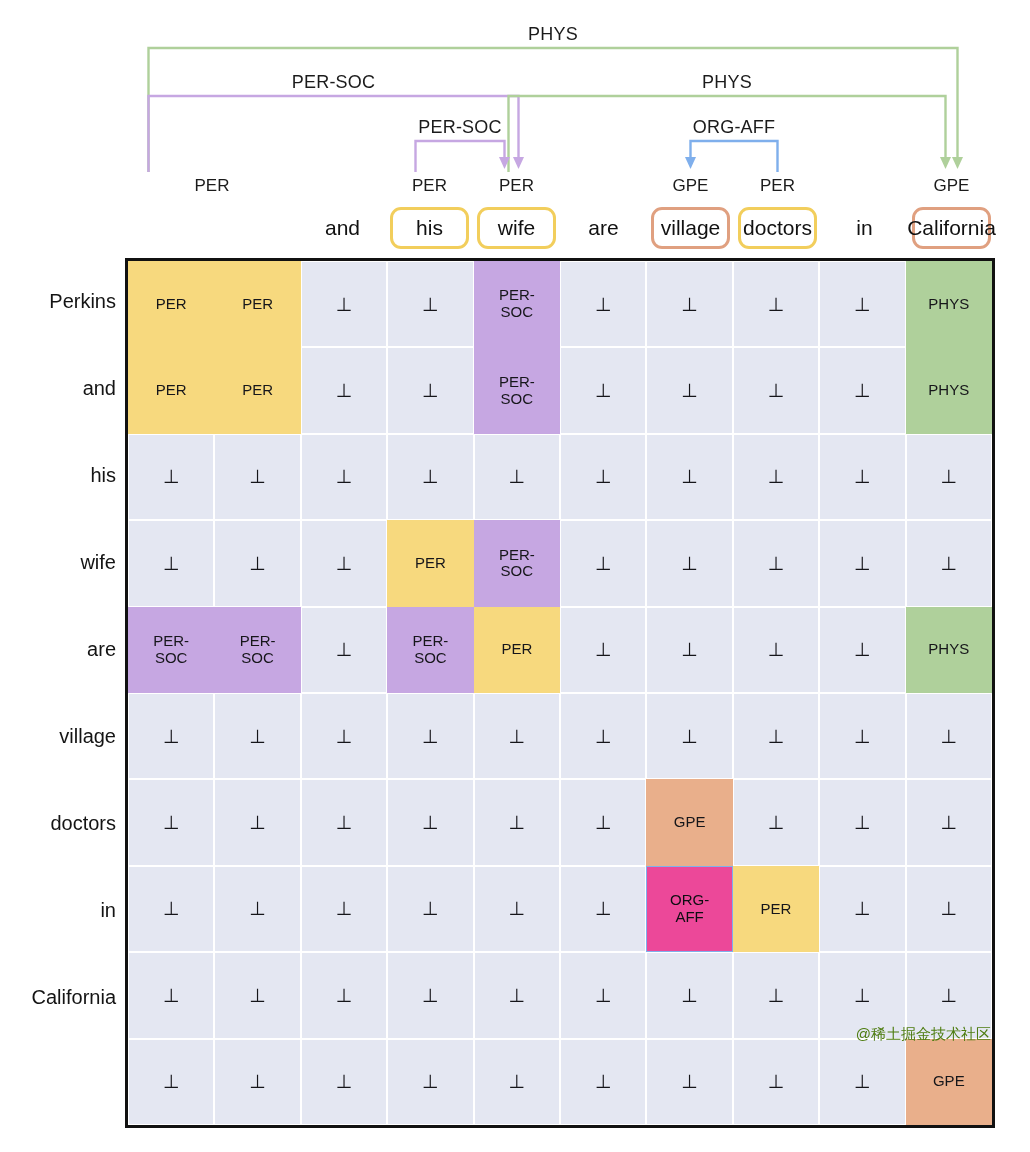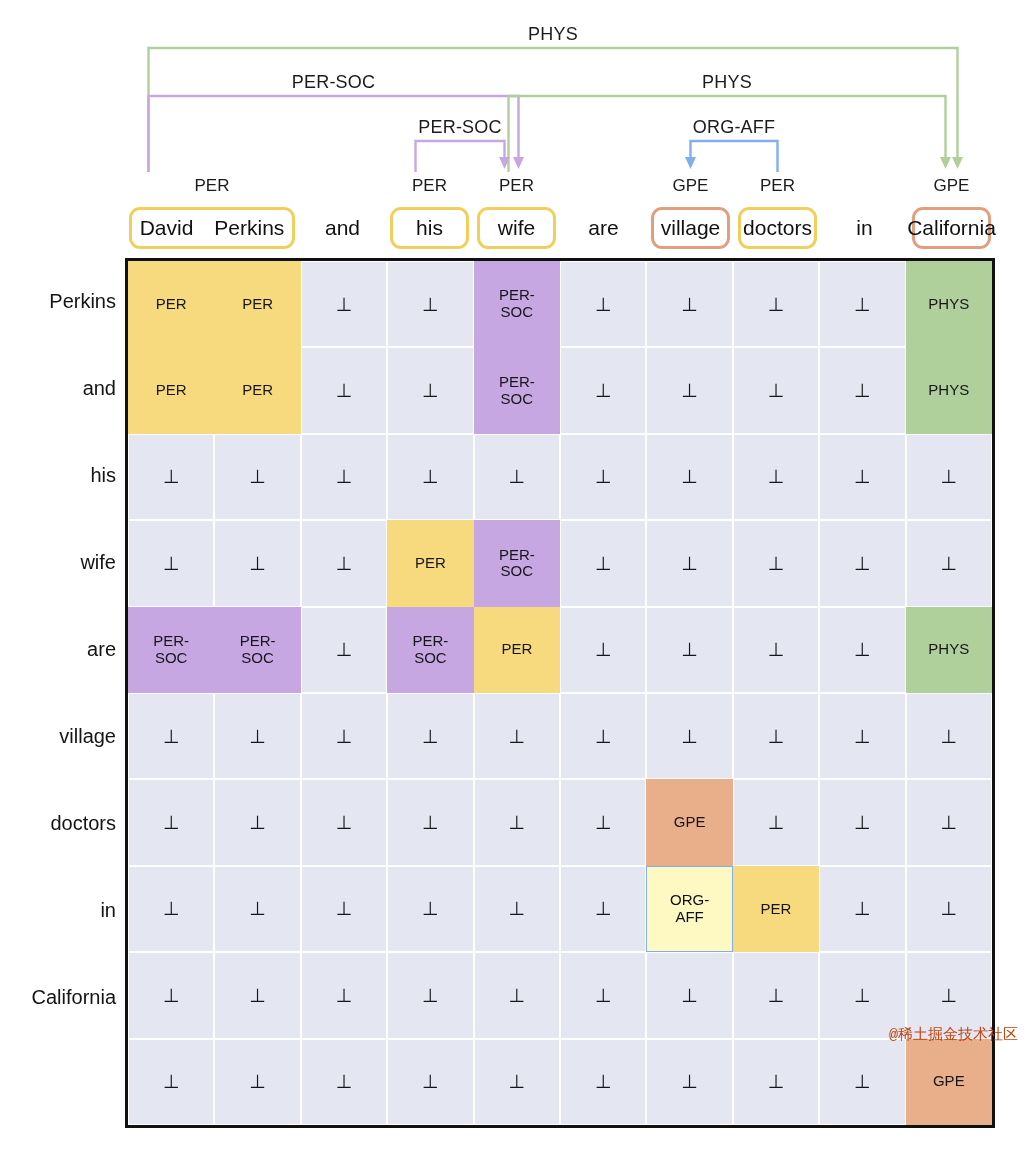--- a/index.html
+++ b/index.html
@@ -63,36 +63,36 @@
     color: #16161a;
     background: #e4e7f2;
     border: 1.5px solid #ffffff;
     overflow: hidden;
   }
   .cell.none { color: #15151a; font-size: 19px; }
   .cell.per    { background: #F7D97E; border-color: #F7D97E; }
   .cell.persoc { background: #C6A7E2; border-color: #C6A7E2; }
   .cell.phys   { background: #AFD09B; border-color: #AFD09B; }
   .cell.gpe    { background: #E9AF8B; border-color: #E9AF8B; }
-  .cell.orgaff { background: #fef9c3; border-color: #7FAFEC; color: #0e0e12; }
+  .cell.orgaff { background: #ec4899; border-color: #7FAFEC; color: #0e0e12; }
 
   
   #row-labels { position: absolute; left: 0; top: 258px; width: 122px; height: 870px;
                 display: grid; grid-template-rows: repeat(10, 1fr); }
   .row-label {
     display: flex; align-items: center; justify-content: flex-end;
     padding-right: 6px;
     font-size: 20px; color: #141414; white-space: nowrap;
   }
 
   
   #watermark {
-    position: absolute; right: 12px; bottom: 14px;
-    font-size: 15px; color: #c2410c;
-    font-family: Liberation Mono, monospace;
+    position: absolute; right: 39px; bottom: 14px;
+    font-size: 15px; color: #4d7c0f;
+    font-family: Liberation Sans, sans-serif;
     pointer-events: none;
     white-space: nowrap;
   }
 </style>
 </head>
 <body>
 
 <div id="root">
 
   <div id="arc-region">
@@ -129,21 +129,20 @@
         <div class="ent-type" style="left: 212px;">PER</div>
         <div class="ent-type" style="left: 429.5px;">PER</div>
         <div class="ent-type" style="left: 516.5px;">PER</div>
         <div class="ent-type" style="left: 690.5px;">GPE</div>
         <div class="ent-type" style="left: 777.5px;">PER</div>
         <div class="ent-type" style="left: 951.5px;">GPE</div>
       </div>
   </div>
 
   <div id="token-row">
-      <div class="tok boxed" style="left: 4px; width: 166px;">David Perkins</div>
       <div class="tok" style="left: 174px; width: 87px;">and</div>
       <div class="tok boxed" style="left: 265px; width: 79px;">his</div>
       <div class="tok boxed" style="left: 352px; width: 79px;">wife</div>
       <div class="tok" style="left: 435px; width: 87px;">are</div>
       <div class="tok boxed orange" style="left: 526px; width: 79px;">village</div>
       <div class="tok boxed" style="left: 613px; width: 79px;">doctors</div>
       <div class="tok" style="left: 696px; width: 87px;">in</div>
       <div class="tok boxed orange" style="left: 787px; width: 79px;">California</div>
     </div>
 

